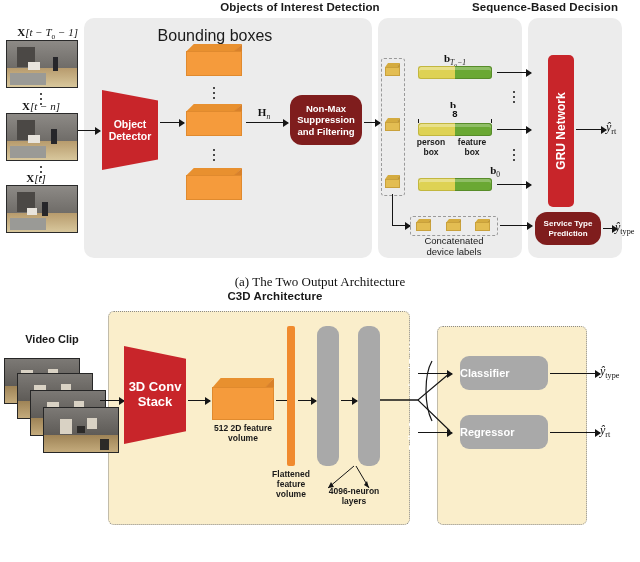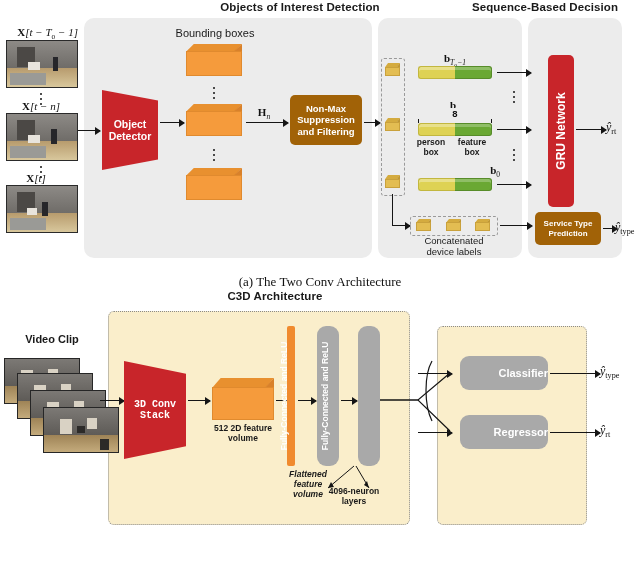--- a/index.html
+++ b/index.html
@@ -16,22 +16,22 @@
 
   
   .panel-grey{background:#ececec;border-radius:10px;}
   .panel-cream{background:#faeecb;border:1px dotted #8a8a8a;border-radius:6px;}
 
   
   .trap{background:#c8252a;color:#fff;font-weight:bold;font-size:10.5px;
         display:flex;align-items:center;justify-content:center;text-align:center;
         line-height:1.15;}
   .trap-a{clip-path:polygon(0% 0%,100% 13%,100% 87%,0% 100%);}
-  .redbox{background:#a16207;color:#fff;font-weight:bold;text-align:center;
-          border-radius:5px;display:flex;align-items:center;justify-content:center;
+  .redbox{background:#7f1d1d;color:#fff;font-weight:bold;text-align:center;
+          border-radius:12px;display:flex;align-items:center;justify-content:center;
           line-height:1.18;}
   .gru{background:#c8252a;border-radius:5px;color:#fff;font-weight:bold;
        font-size:12px;display:flex;align-items:center;justify-content:center;}
   .gru span{transform:rotate(-90deg);white-space:nowrap;display:block;}
 
   
   .box3d{position:absolute;}
   .box3d .face{position:absolute;left:0;bottom:0;width:100%;height:78%;
                background:#f59b3c;border:1px solid #e08a2e;box-sizing:border-box;}
   .box3d .top{position:absolute;left:0;top:0;width:100%;height:24%;
@@ -79,21 +79,21 @@
   .vdots{position:absolute;color:#151515;font-size:15px;line-height:4px;
          text-align:center;letter-spacing:0;}
   .vdots i{display:block;width:2px;height:2px;background:#151515;border-radius:50%;
            margin:3px auto;}
 
   
   .dashcol{position:absolute;border:1.4px dashed #9a9a9a;border-radius:3px;}
 
   
   .greyblk{position:absolute;background:#a9a9a9;border-radius:9px;color:#fff;
-           display:flex;align-items:center;justify-content:flex-end;
+           display:flex;align-items:center;justify-content:flex-start;
            font-weight:bold;font-size:11px;}
   .greyblk .rot{transform:rotate(-90deg);white-space:nowrap;font-size:8.5px;}
 
   
   .flatbar{position:absolute;background:#f08a2e;border-radius:2px;}
 
   
   .thumb{position:absolute;background:#6e6a66;border:1px solid #2a2a2a;
          overflow:hidden;}
   .thumb .wall{position:absolute;left:0;top:0;width:100%;height:58%;
@@ -182,21 +182,21 @@
 
   <div class="arr" style="left:78px;top:130px;width:22px;"></div>
 
   <div class="abs trap trap-a" style="left:102px;top:90px;width:56px;height:80px;">
     <div>
       <div>Object</div>
       <div>Detector</div>
     </div>
   </div>
 
-  <div class="abs lbl" style="left:150px;top:27px;width:130px;font-size:11px;">Bounding boxes</div>
+  <div class="abs lbl" style="left:150px;top:27px;width:130px;font-size:16px;">Bounding boxes</div>
 
   <div class="box3d" style="left:186px;top:44px;width:56px;height:32px;">
     <div class="top"></div>
       <div class="side"></div>
       <div class="face"></div>
   </div>
   <div class="vdots" style="left:200px;top:84px;width:28px;">
       <i></i>
       <i></i>
       <i></i>
@@ -345,21 +345,21 @@
     <div>
       <div>Service Type</div>
       <div>Prediction</div>
     </div>
   </div>
   <div class="arr" style="left:603px;top:228px;width:14px;"></div>
   <div class="abs mth" style="left:615px;top:220px;width:34px;font-size:12px;">
     <i>ŷ</i><sub style="font-style:normal;">type</sub>
   </div>
 
-  <div class="abs caption" style="left:0;top:274px;width:640px;">(a) The Two Conv Architecture</div>
+  <div class="abs caption" style="left:0;top:274px;width:640px;">(a) The Two Output Architecture</div>
 
   <div class="abs sec-head" style="left:130px;top:290px;width:290px;">C3D Architecture</div>
 
   <div class="abs panel-cream" style="left:108px;top:311px;width:300px;height:212px;"></div>
   <div class="abs panel-cream" style="left:437px;top:326px;width:148px;height:197px;"></div>
 
   <div class="abs lbl lbl-b" style="left:4px;top:333px;width:96px;font-size:11px;">Video Clip</div>
 
   <div class="vclip" style="left:4px;top:358px;width:74px;height:44px;">
     <div class="k-bar"></div>
@@ -393,21 +393,21 @@
       <div class="k-wall"></div>
     <div class="k-cab" style="left:22%;top:24%;width:16%;height:34%;"></div>
     <div class="k-cab" style="left:58%;top:22%;width:14%;height:26%;"></div>
     <div class="k-dark" style="left:44%;top:40%;width:12%;height:16%;"></div>
     <div class="k-floor"></div>
     <div class="k-dark" style="left:76%;bottom:4%;width:12%;height:26%;"></div>
   </div>
 
   <div class="arr" style="left:100px;top:400px;width:24px;"></div>
 
-  <div class="abs trap trap-a" style="left:124px;top:361px;width:62px;height:98px;font-size:10px;font-family:Liberation Mono, monospace;">
+  <div class="abs trap trap-a" style="left:124px;top:346px;width:62px;height:98px;font-size:13px;">
     <div>
       <div>3D Conv</div>
       <div>Stack</div>
     </div>
   </div>
 
   <div class="arr" style="left:188px;top:400px;width:22px;"></div>
 
   <div class="box3d" style="left:212px;top:378px;width:62px;height:42px;">
     <div class="top"></div>
@@ -415,21 +415,21 @@
       <div class="face"></div>
   </div>
   <div class="abs lbl lbl-b" style="left:198px;top:424px;width:90px;font-size:8.5px;">
     <div>512 2D feature</div>
     <div>volume</div>
   </div>
 
   <div class="arr" style="left:276px;top:400px;width:18px;"></div>
 
   <div class="flatbar" style="left:287px;top:326px;width:8px;height:140px;"></div>
-  <div class="abs lbl lbl-b" style="left:275px;top:470px;width:66px;font-size:8.5px;font-style:italic;">
+  <div class="abs lbl lbl-b" style="left:258px;top:470px;width:66px;font-size:8.5px;">
     <div>Flattened</div>
     <div>feature</div>
     <div>volume</div>
   </div>
 
   <div class="arr" style="left:298px;top:400px;width:18px;"></div>
 
   <div class="greyblk" style="left:317px;top:326px;width:22px;height:140px;">
     <span class="rot">Fully-Connected and ReLU</span>
   </div>

